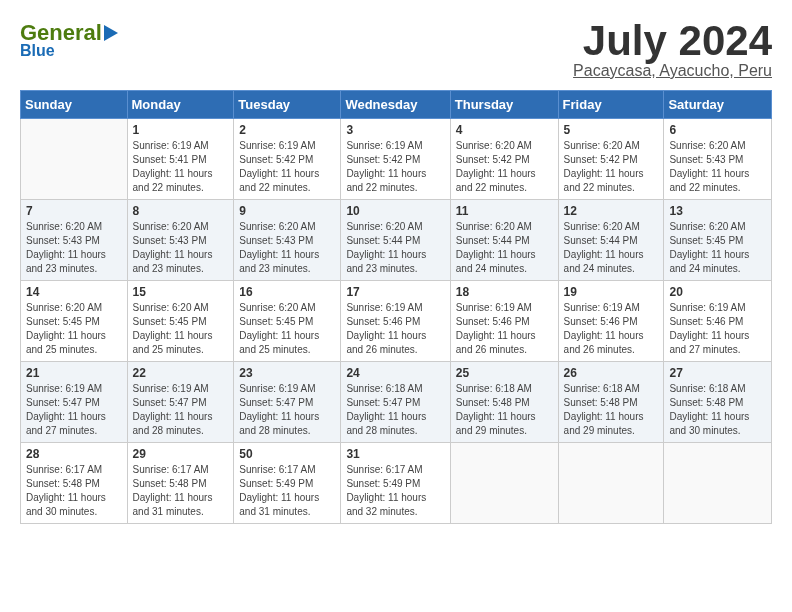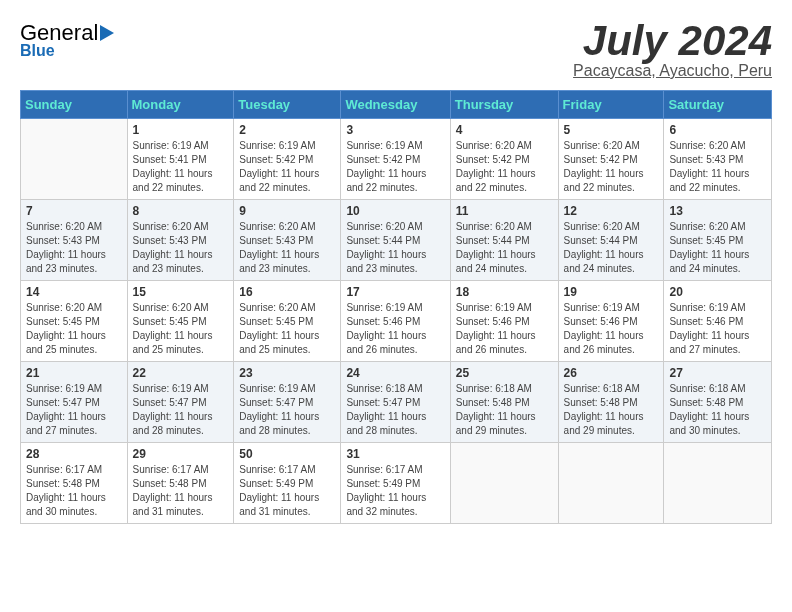--- a/index.html
+++ b/index.html
@@ -35,36 +35,35 @@
       align-items: center;
     }
     .title-block {
       text-align: right;
     }
     .title-block .month-year {
       font-size: 42px;
       font-weight: bold;
       color: #333;
       line-height: 1;
-      font-style: italic;
     }
     .title-block .location {
       font-size: 16px;
       color: #555;
       text-decoration: underline;
     }
     table {
       width: 100%;
       border-collapse: collapse;
     }
     thead tr {
       background-color: #2e6db4;
     }
     thead th {
-      color: #5eead4;
+      color: #ffffff;
       font-size: 13px;
       font-weight: bold;
       padding: 6px 4px;
       text-align: left;
       border: 1px solid #5a8fd0;
     }
     tbody tr {
       vertical-align: top;
     }
     tbody tr:nth-child(odd) {
@@ -95,21 +94,21 @@
     .empty-cell {
       background: #f9f9f9;
     }
   </style>
 </head>
 <body>
 
 <div class="header">
   <div class="logo">
     <div class="logo-line">
-      <span style="font-size:22px;font-weight:normal;color:#000000;">General</span>
+      <span style="font-size:22px;font-weight:bold;color:#4d7c0f;">General</span>
       <span class="logo-arrow"></span>
     </div>
     <span style="font-size:16px;font-weight:bold;color:#1a6bb5;margin-top:-4px;">Blue</span>
   </div>
   <div class="title-block">
     <div class="month-year">July 2024</div>
     <div class="location">Pacaycasa, Ayacucho, Peru</div>
   </div>
 </div>
 

